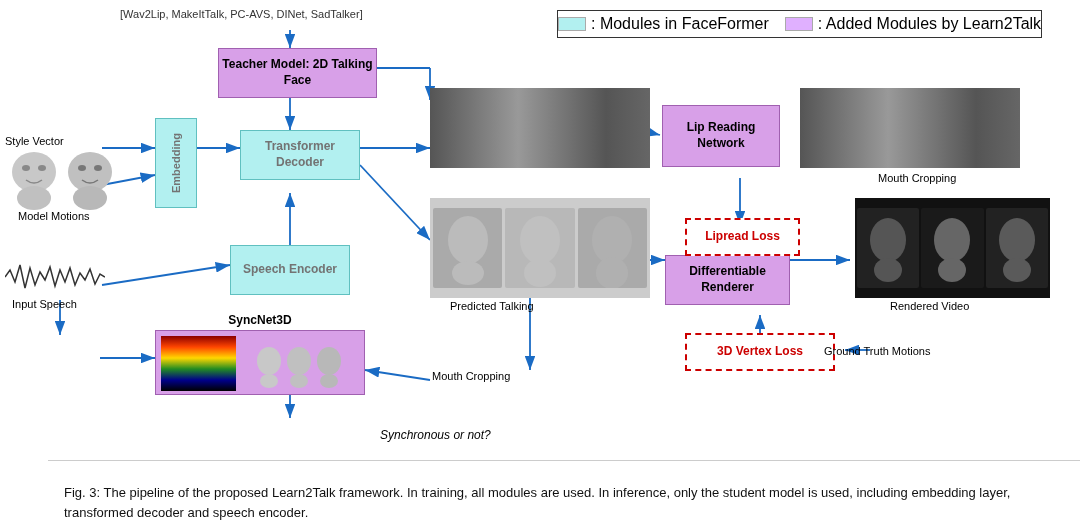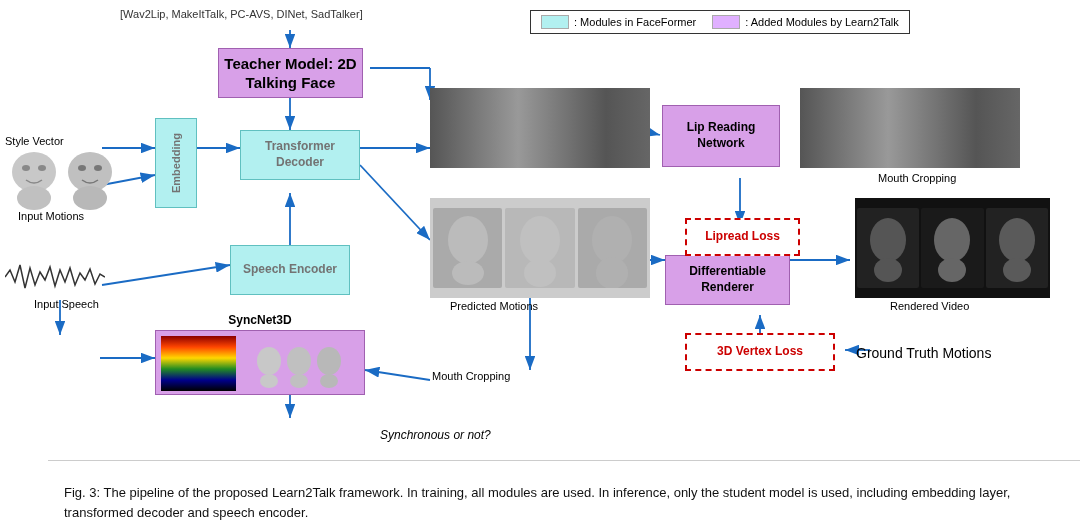--- a/index.html
+++ b/index.html
@@ -24,28 +24,28 @@
       line-height: 1.5;
       color: #111;
       border-top: 1px solid #ccc;
       margin-left: 48px;
     }
 
     
     .legend {
       position: absolute;
       top: 10px;
-      left: 530px;
+      left: 557px;
       display: flex;
       align-items: center;
       gap: 16px;
       border: 1px solid #333;
-      padding: 4px 10px;
+      padding: 4px 0;
       background: #fff;
-      font-size: 11px;
+      font-size: 16px;
     }
     .legend-item {
       display: flex;
       align-items: center;
       gap: 5px;
     }
     .legend-box-cyan {
       width: 28px;
       height: 14px;
       background: #b2f0f0;
@@ -218,21 +218,21 @@
     <div class="legend-item">
       <div class="legend-box-cyan"></div>
       <span>: Modules in FaceFormer</span>
     </div>
     <div class="legend-item">
       <div class="legend-box-purple"></div>
       <span>: Added Modules by Learn2Talk</span>
     </div>
   </div>
 
-  <div class="box box-purple" style="left:218px; top:48px; width:145px; height:50px; font-size:15px;">
+  <div class="box box-purple" style="left:218px; top:48px; width:159px; height:50px; font-size:12px;">
     <span>Teacher Model:
 2D Talking Face</span>
   </div>
 
   <div class="box box-cyan" style="left:155px; top:118px; width:42px; height:90px; writing-mode: vertical-rl; transform: rotate(180deg); font-size:11px;">
     <span>Embedding</span>
   </div>
 
   <div class="box box-cyan" style="left:240px; top:130px; width:120px; height:50px;">
     <span>Transformer
@@ -359,26 +359,26 @@
     </svg>
   </div>
 
   <div class="waveform" style="left:5px; top:260px; width:100px; height:35px;">
     <svg width="100" height="35" viewBox="0 0 100 35">
       <polyline points="0,17 5,10 10,22 15,5 20,28 25,8 30,25 35,12 40,20 45,7 50,26 55,10 60,22 65,8 70,25 75,13 80,20 85,9 90,24 95,14 100,17" stroke="#333" stroke-width="1.5" fill="none"></polyline>
     </svg>
   </div>
 
   <div class="label-text" style="left:5px; top:135px;">Style Vector</div>
-  <div class="label-text" style="left:18px; top:210px;">Input Motions</div>
-  <div class="label-text" style="left:12px; top:298px;margin-left:22px;">Input Speech</div>
-  <div class="label-text" style="left:450px; top:300px;">Predicted Motions</div>
+  <div class="label-text" style="left:18px; top:210px;">Model Motions</div>
+  <div class="label-text" style="left:12px; top:298px;">Input Speech</div>
+  <div class="label-text" style="left:450px; top:300px;">Predicted Talking</div>
   <div class="label-text" style="left:878px; top:172px;">Mouth Cropping</div>
   <div class="label-text" style="left:432px; top:370px;">Mouth Cropping</div>
   <div class="label-text" style="left:380px; top:428px; font-style:italic; font-size:12px;">Synchronous or not?</div>
-  <div class="label-text" style="left:856px; top:345px; font-size:14px;">Ground Truth Motions</div>
+  <div class="label-text" style="left:824px; top:345px; font-size:11px;">Ground Truth Motions</div>
   <div class="label-text" style="left:890px; top:300px;">Rendered Video</div>
 
 </div>
 
 <div class="caption">
   <span>Fig. 3: The pipeline of the proposed Learn2Talk framework. In training, all modules are used. In inference, only the student model is used, including embedding layer, transformed decoder and speech encoder.</span>
 </div>
 
 </body></html>

